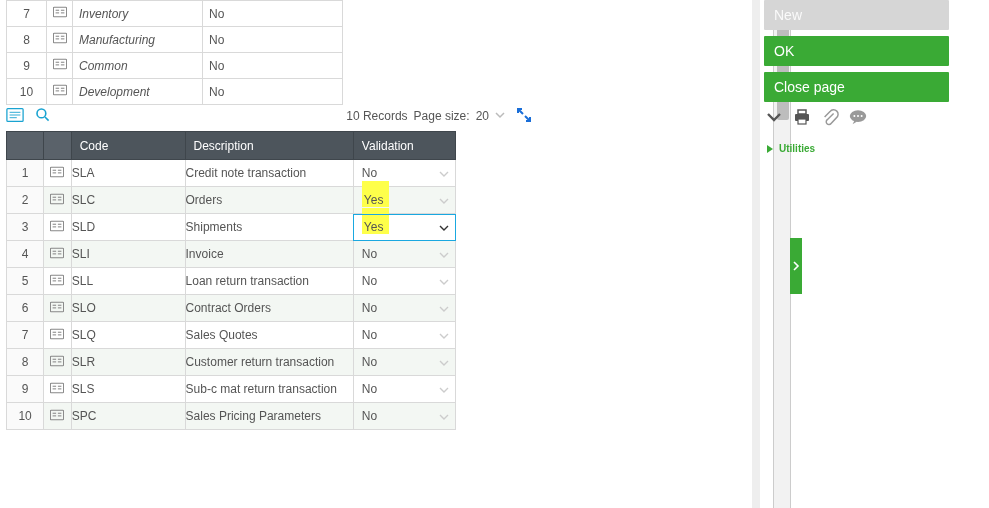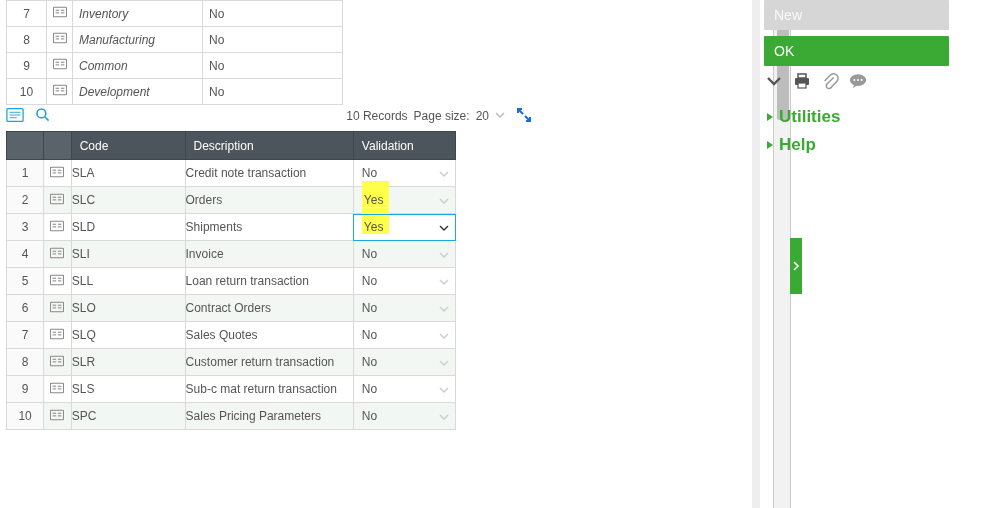--- a/index.html
+++ b/index.html
@@ -199,21 +199,21 @@
     gap: 8px;
     margin: 6px 0 14px 0;
   }
   .icon-row svg { width: 20px; height: 18px; }
   .collapsed-item {
     display: flex;
     align-items: center;
     gap: 4px;
     color: #3aaa35;
     font-weight: bold;
-    font-size: 17px;
+    font-size: 10px;
     margin: 4px 0 8px 2px;
   }
   .collapsed-item svg { width: 9px; height: 10px; }
   .green-tab {
     position: absolute;
     left: 790px;
     top: 238px;
     width: 12px;
     height: 56px;
     background: #3aaa35;
@@ -537,20 +537,21 @@
 <div class="green-tab">
   <svg viewBox="0 0 8 10">
       <path d="M2 1 L6 5 L2 9" fill="none" stroke="#fff" stroke-width="1.6"></path>
     </svg>
 </div>
 
 <div class="rpanel">
   <div class="rpanel-vbar"></div>
   <div class="btn btn-disabled">New</div>
   <div class="btn btn-green">OK</div>
+  <div class="btn btn-green">Close page</div>
   <div class="icon-row">
     <span><svg viewBox="0 0 12 12">
           <path d="M2 4 L6 8 L10 4" fill="none" stroke="#555" stroke-width="1.6"></path>
         </svg></span>
     <span><svg viewBox="0 0 20 18">
           <rect x="3" y="6" width="14" height="7" rx="1" fill="#555"></rect>
           <rect x="6" y="2" width="8" height="4" fill="none" stroke="#555" stroke-width="1.5"></rect>
           <rect x="6" y="11" width="8" height="5" fill="#fff" stroke="#555" stroke-width="1.2"></rect>
         </svg></span>
     <span><svg viewBox="0 0 20 20">
@@ -563,19 +564,13 @@
           <circle cx="11" cy="8" r="1.1" fill="#fff"></circle>
           <circle cx="15" cy="8" r="1.1" fill="#fff"></circle>
         </svg></span>
   </div>
   <div class="collapsed-item">
     <svg viewBox="0 0 9 10">
         <path d="M1 1 L7 5 L1 9 Z" fill="#3aaa35"></path>
       </svg>
     <span>Utilities</span>
   </div>
-  <div class="collapsed-item">
-    <svg viewBox="0 0 9 10">
-        <path d="M1 1 L7 5 L1 9 Z" fill="#3aaa35"></path>
-      </svg>
-    <span>Help</span>
-  </div>
 </div>
 
 </body></html>

